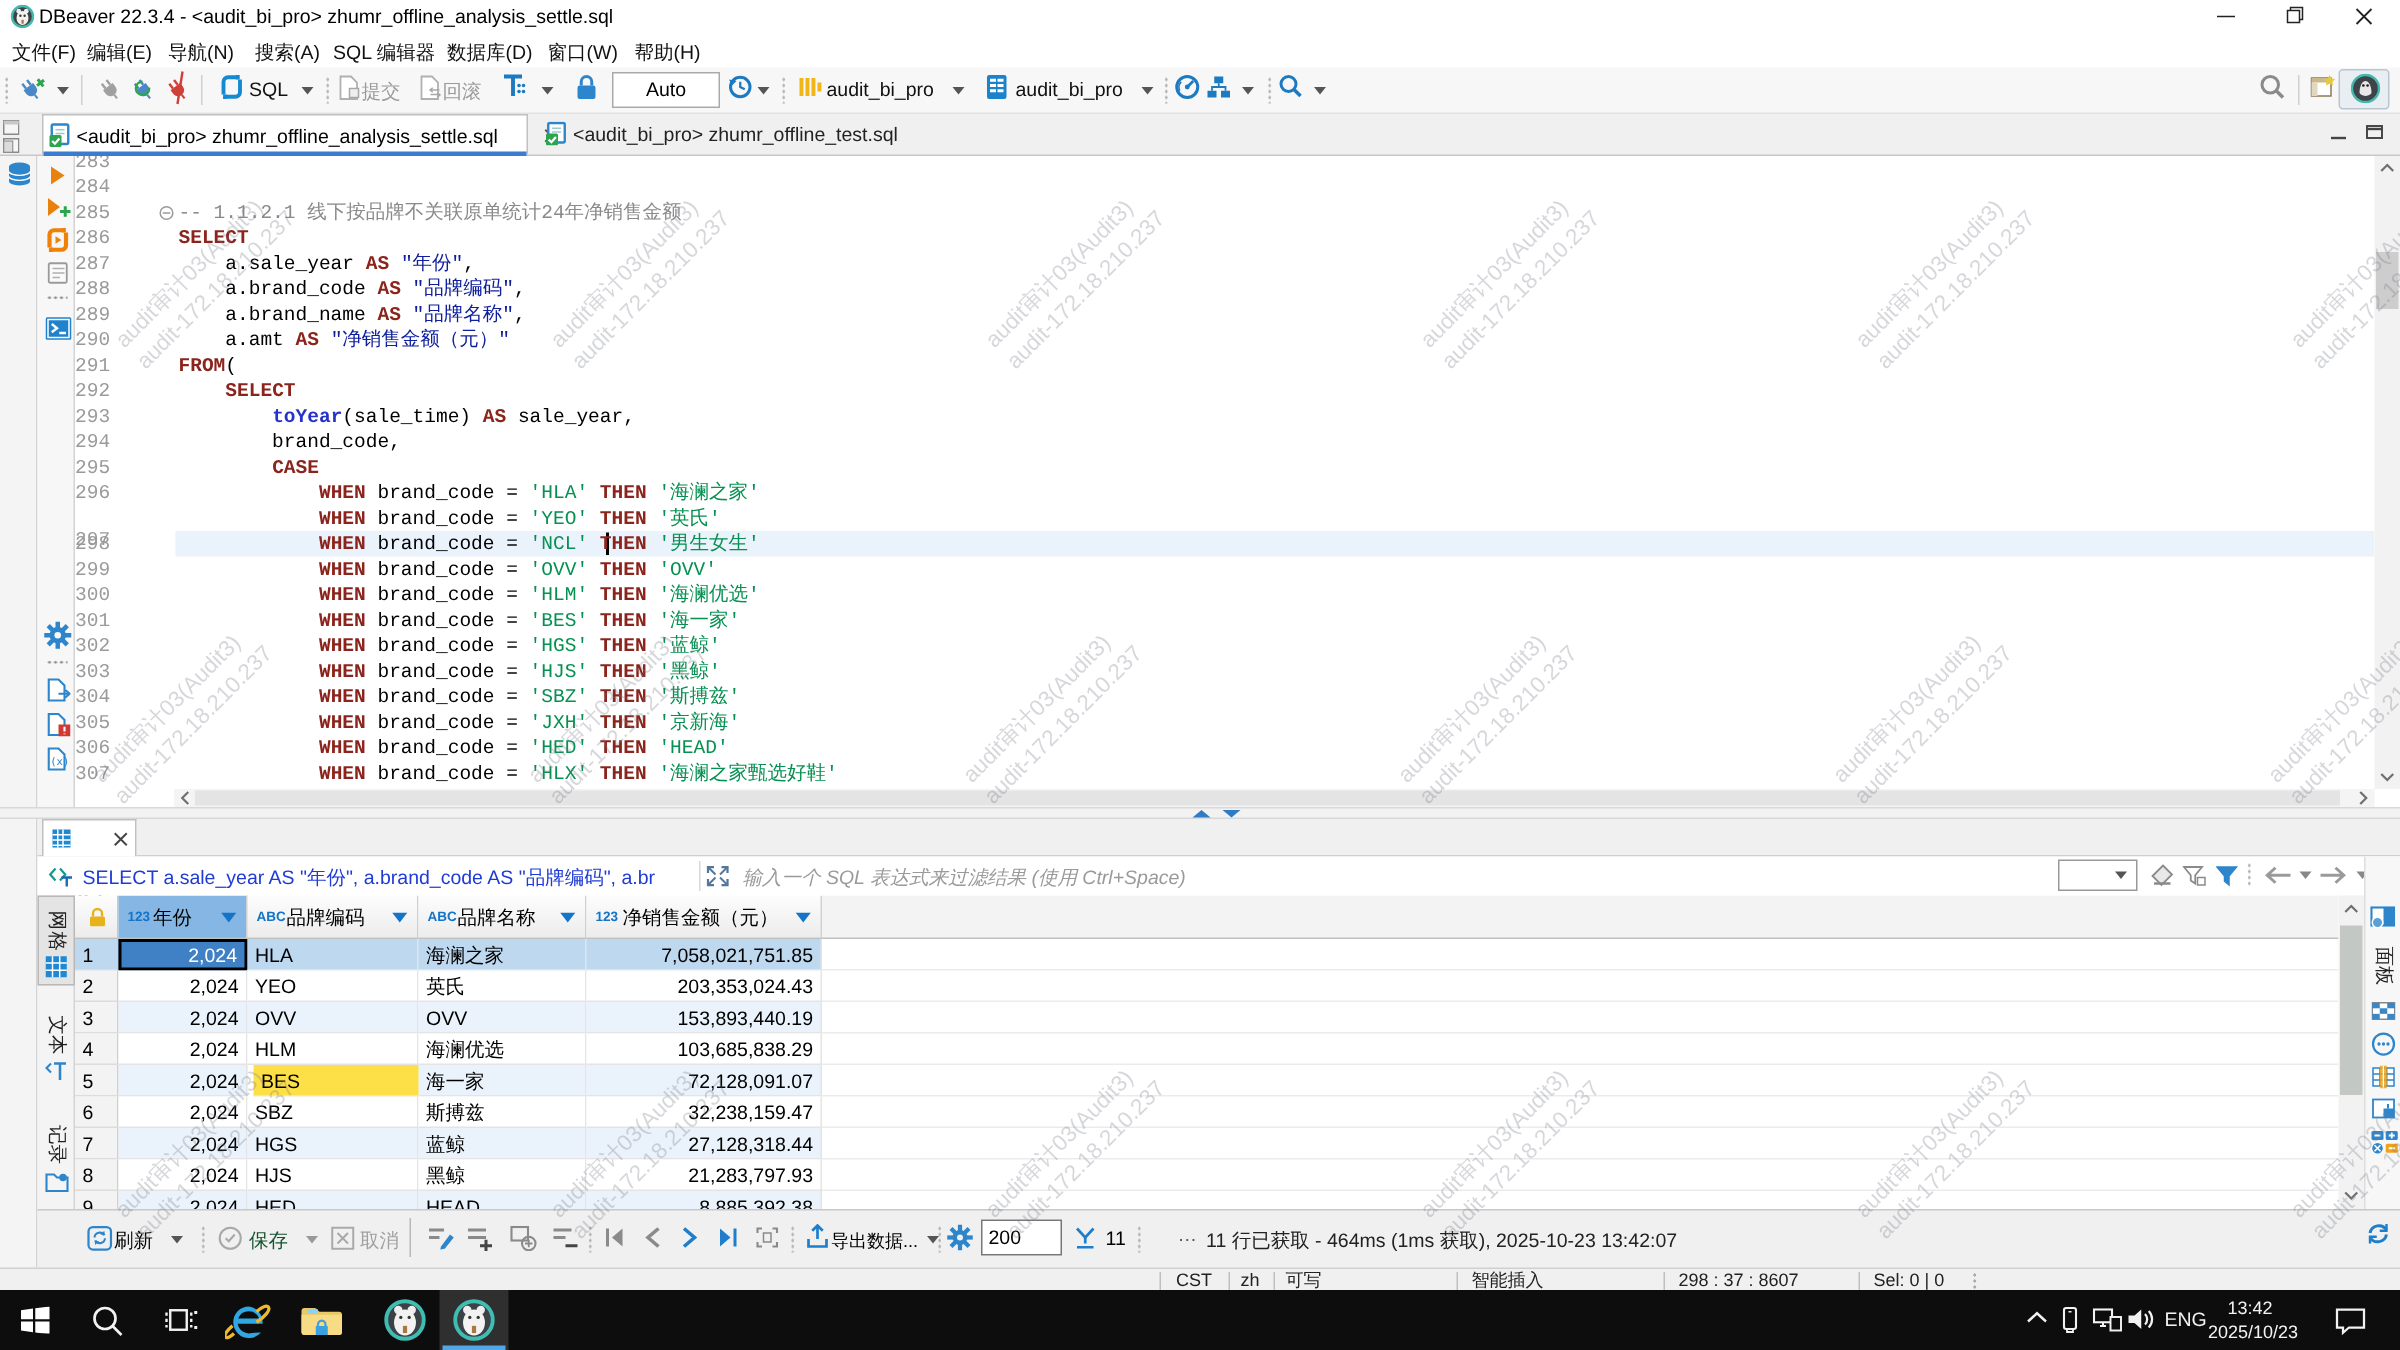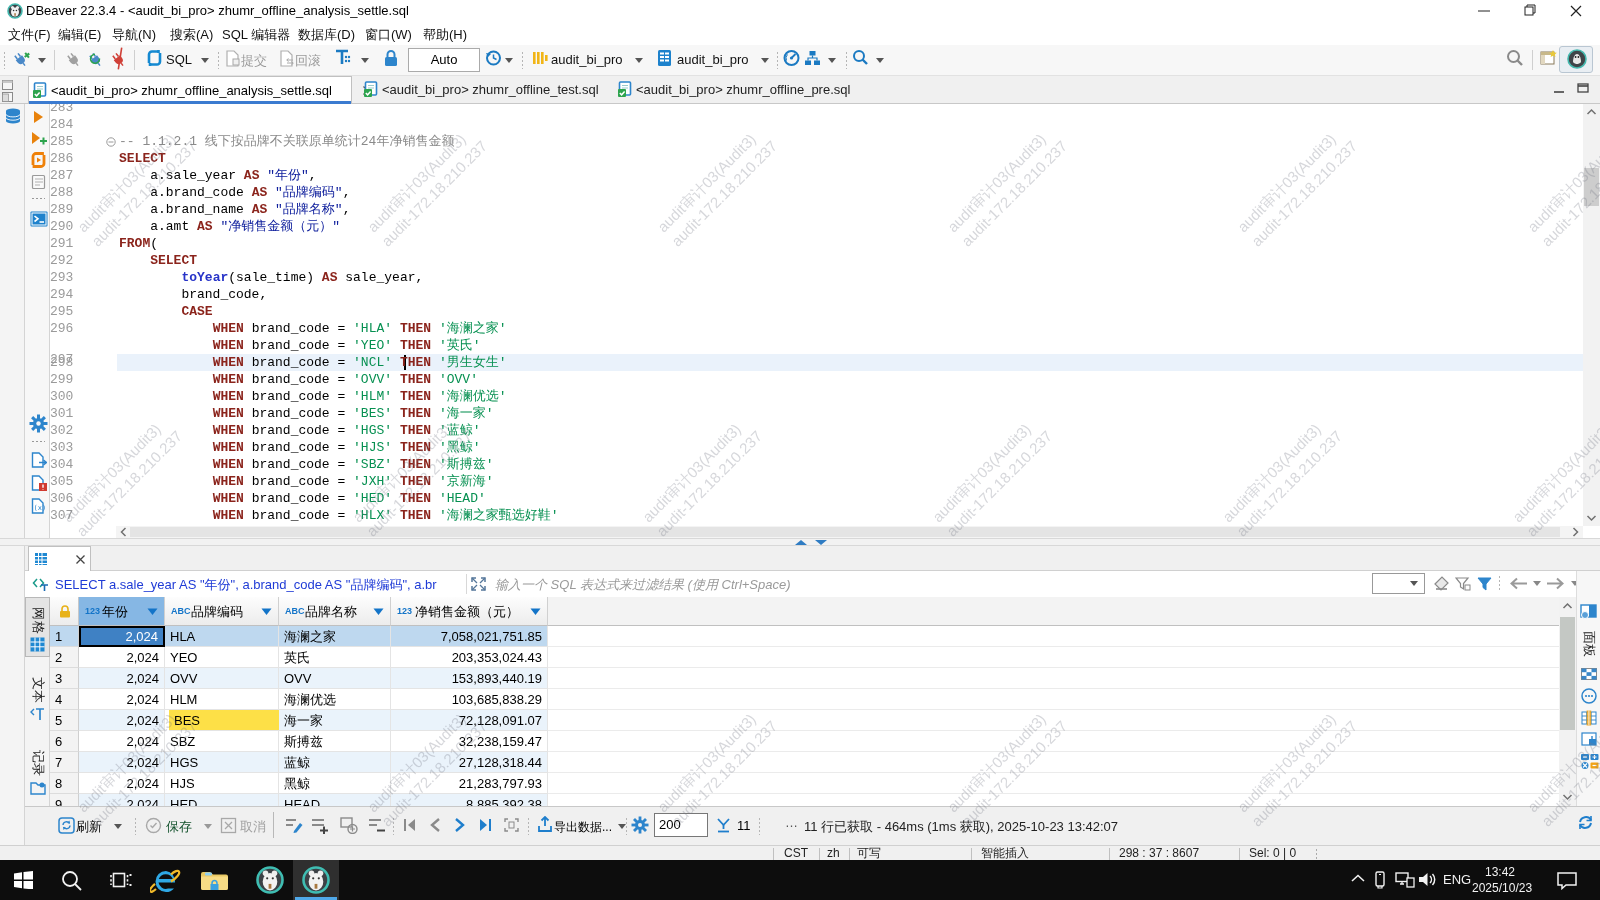--- a/index.html
+++ b/index.html
@@ -262,29 +262,20 @@
     <div class="abs" style="left:0;bottom:-1px;width:100%;height:3px;background:#3b7bd0;"></div>
   </div>
   <div class="tab" style="left:360px;width:245px;">
       <svg class="abs" style="left:3px;top:5px;" width="16" height="16">
         <rect x="2.5" y="1" width="11" height="13" rx="1" fill="#fff" stroke="#2d85cc" stroke-width="1.6"></rect>
         <path d="M5 4.5 h6 M5 7 h6" stroke="#9cc" stroke-width="1"></path>
         <rect x="1" y="8" width="8" height="8" rx="1" fill="#2da44e"></rect>
         <path d="M2.8 12 l1.8 1.8 3 -3.4" fill="none" stroke="#fff" stroke-width="1.5"></path>
       </svg>
     <div class="lbl">&lt;audit_bi_pro&gt; zhumr_offline_test.sql</div>
-  </div>
-  <div class="tab" style="left:614px;width:250px;">
-      <svg class="abs" style="left:3px;top:5px;" width="16" height="16">
-        <rect x="2.5" y="1" width="11" height="13" rx="1" fill="#fff" stroke="#2d85cc" stroke-width="1.6"></rect>
-        <path d="M5 4.5 h6 M5 7 h6" stroke="#9cc" stroke-width="1"></path>
-        <rect x="1" y="8" width="8" height="8" rx="1" fill="#2da44e"></rect>
-        <path d="M2.8 12 l1.8 1.8 3 -3.4" fill="none" stroke="#fff" stroke-width="1.5"></path>
-      </svg>
-    <div class="lbl">&lt;audit_bi_pro&gt; zhumr_offline_pre.sql</div>
   </div>
 </div>
 
 <div id="navstrip">
     <svg class="abs" style="left:4px;top:3px;" width="18" height="18">
 <ellipse cx="9" cy="4" rx="7" ry="2.6" fill="#2d85cc"></ellipse>
 <path d="M2 4 V14 a7 2.6 0 0 0 14 0 V4" fill="#2d85cc"></path>
 <path d="M2 7.3 a7 2.6 0 0 0 14 0 M2 10.6 a7 2.6 0 0 0 14 0" fill="none" stroke="#fff" stroke-width="0.9"></path>
 </svg>
   </div>

